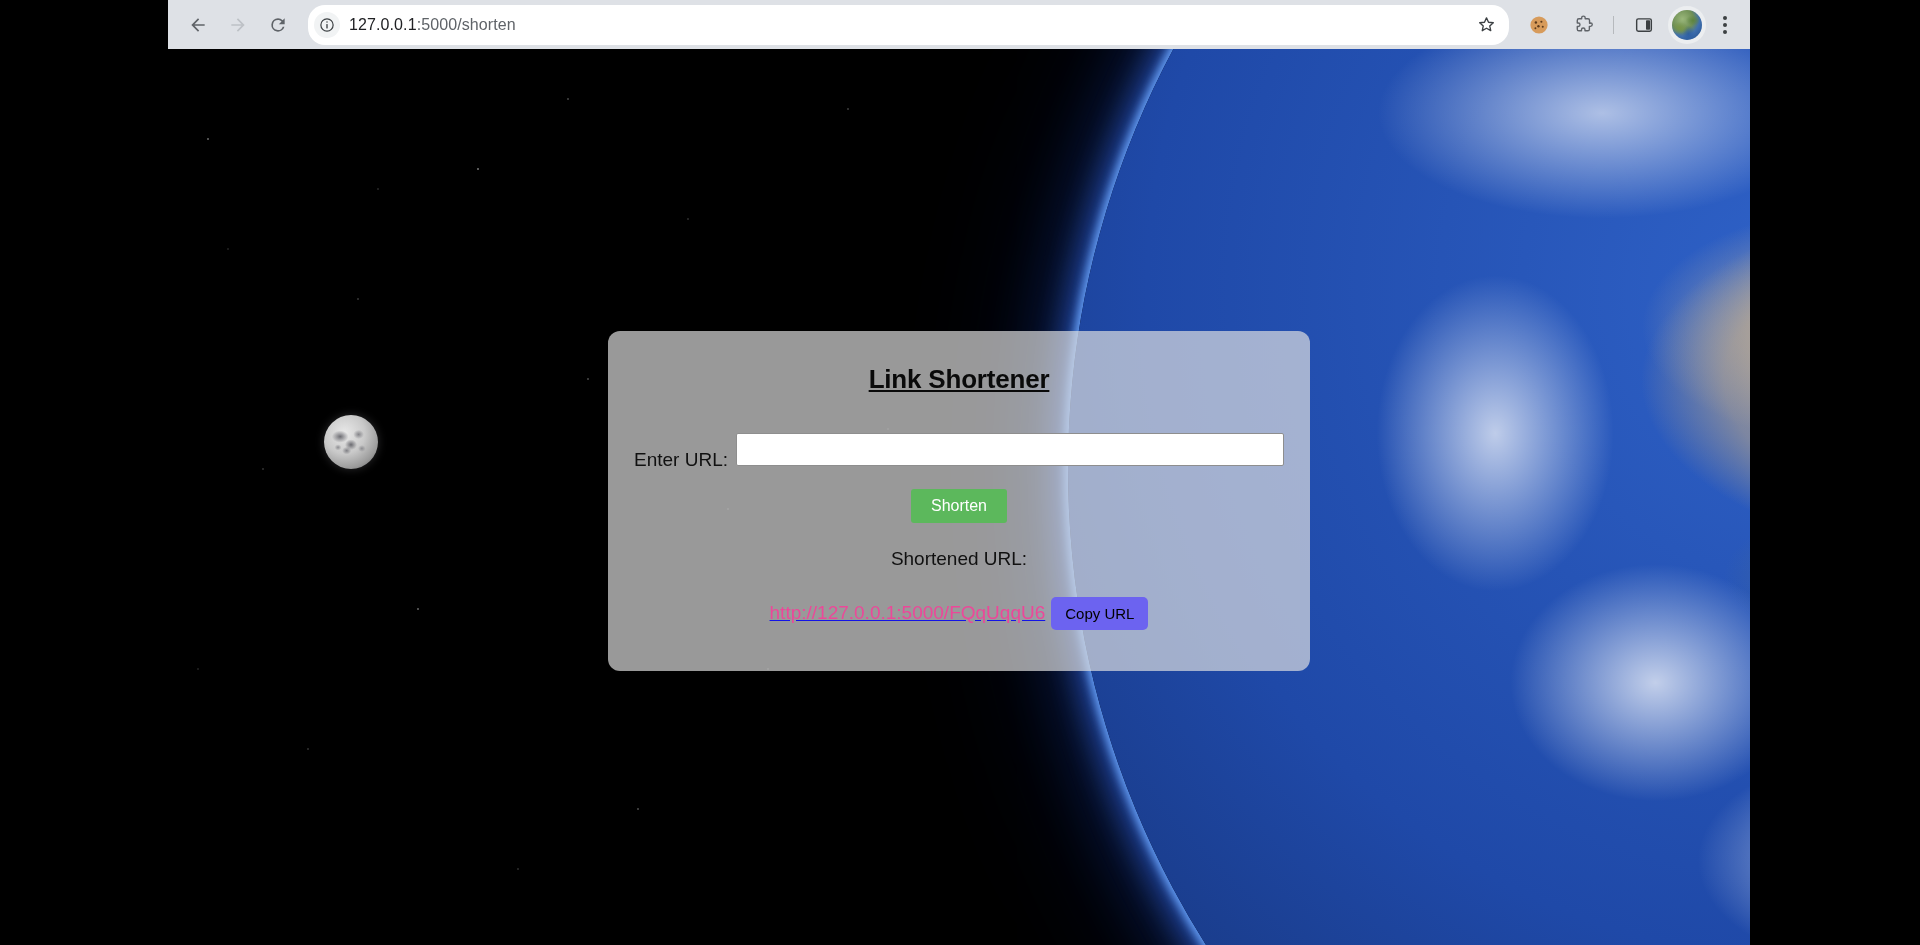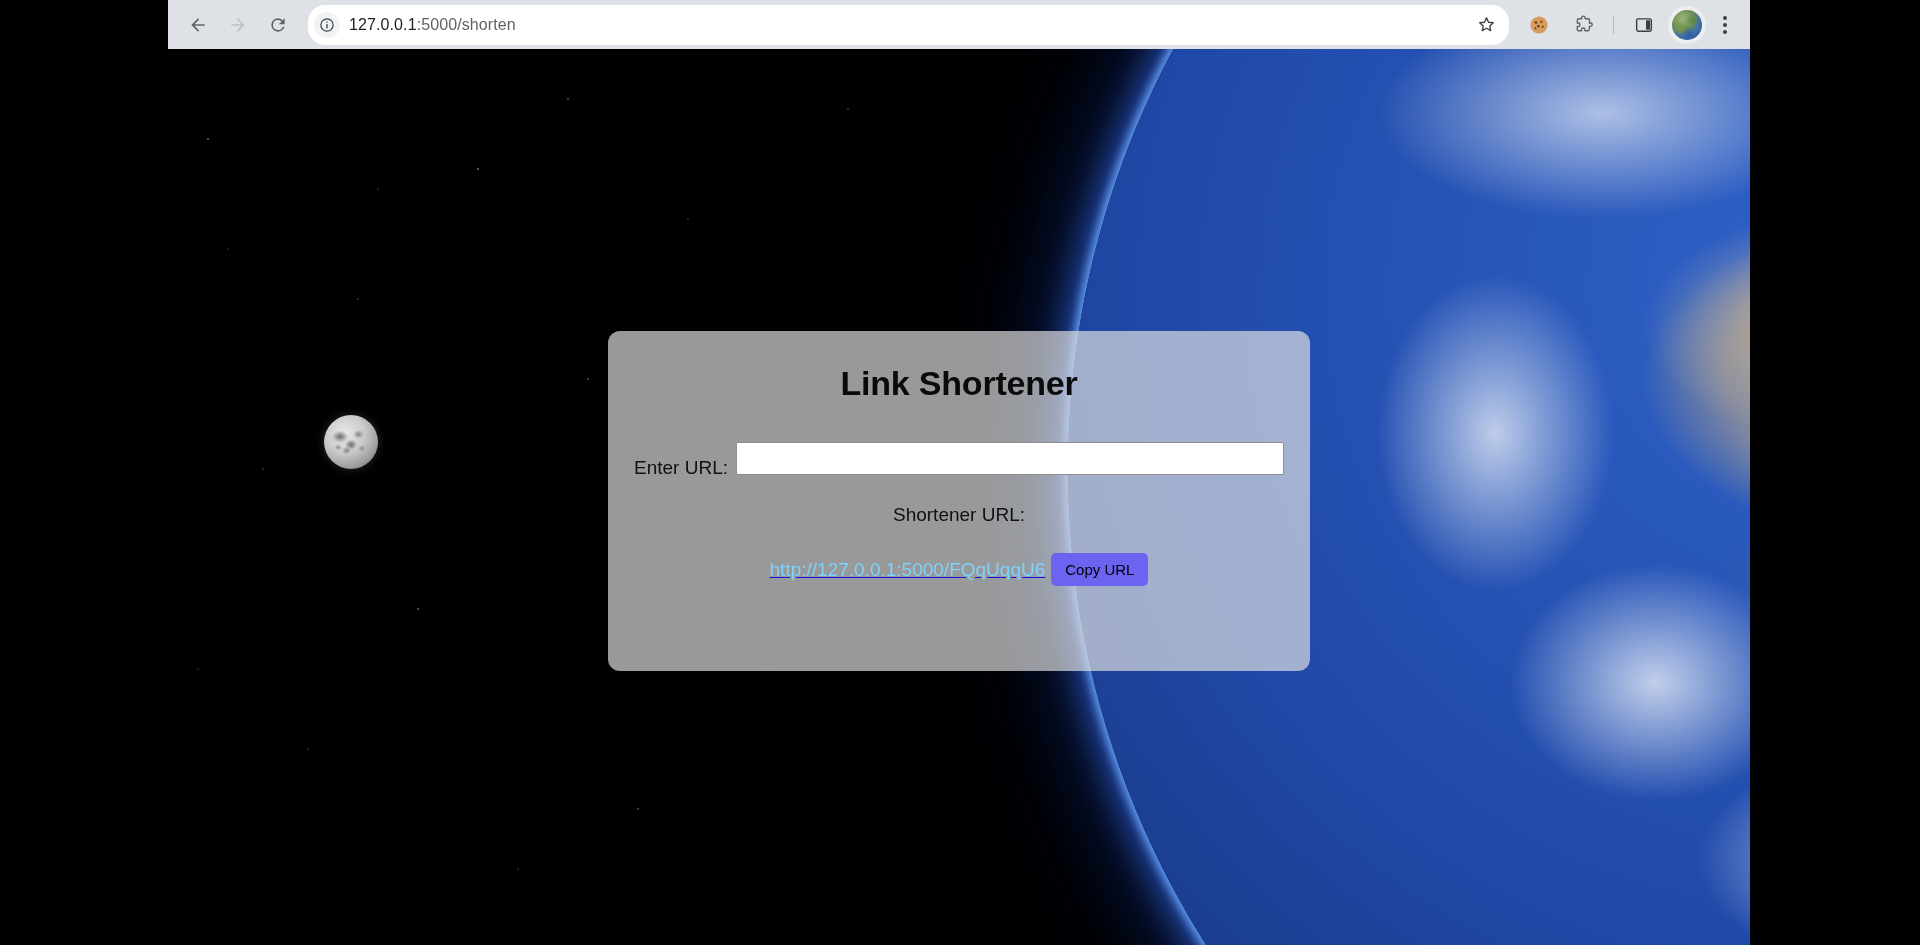--- a/index.html
+++ b/index.html
@@ -287,25 +287,26 @@
     width: 702px;
     height: 340px;
     border-radius: 12px;
     background: rgba(226,226,226,0.68);
     z-index: 5;
     padding-top: 34px;
   }
 
   #page-title {
     text-align: center;
-    font-size: 34px;
+    font-size: 26px;
     font-weight: bold;
     color: #0a0a0a;
     line-height: 1.1;
     letter-spacing: -0.2px;
+    text-decoration: underline;
   }
 
   #url-row {
     display: flex;
     align-items: center;
     justify-content: center;
     margin-top: 35px;
     padding: 0 26px;
   }
   #url-label {
@@ -354,21 +355,21 @@
   }
 
   #result-row {
     display: flex;
     align-items: center;
     justify-content: center;
     margin-top: 27px;
   }
   #short-link {
     font-size: 19px;
-    color: #7dd3fc;
+    color: #ec4899;
     text-decoration: underline;
     text-decoration-color: #1414e6;
     white-space: nowrap;
   }
   #copy-btn {
     background: #6c63f0;
     color: #000000;
     border: none;
     border-radius: 5px;
     font-family: "Liberation Sans", sans-serif;
@@ -469,22 +470,25 @@
 
       <div id="card">
 
         <h1 id="page-title">Link Shortener</h1>
 
         <div id="url-row">
           <label id="url-label">Enter URL:</label>
           <input id="url-input" type="text" placeholder="" style="">
         </div>
 
-
-        <div id="result-label">Shortener URL:</div>
+        <div id="shorten-wrap">
+          <button id="shorten-btn">Shorten</button>
+        </div>
+
+        <div id="result-label">Shortened URL:</div>
 
         <div id="result-row">
           <a id="short-link" href="#">http://127.0.0.1:5000/FQqUqqU6</a>
           <button id="copy-btn">Copy URL</button>
         </div>
 
       </div>
     </div>
   </div>
 </div>

